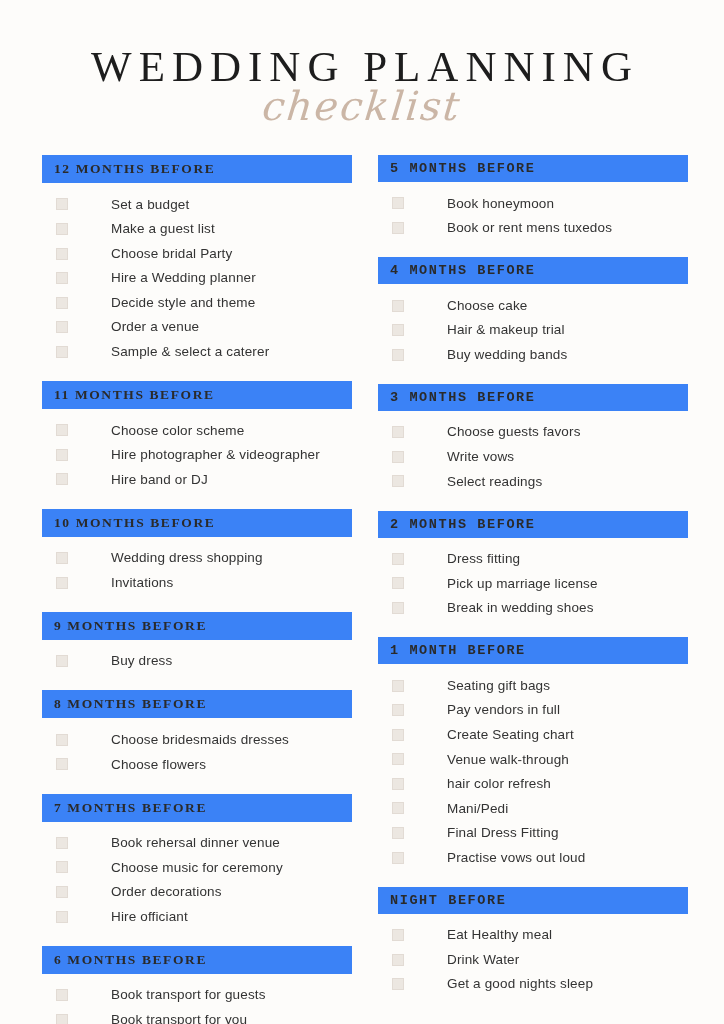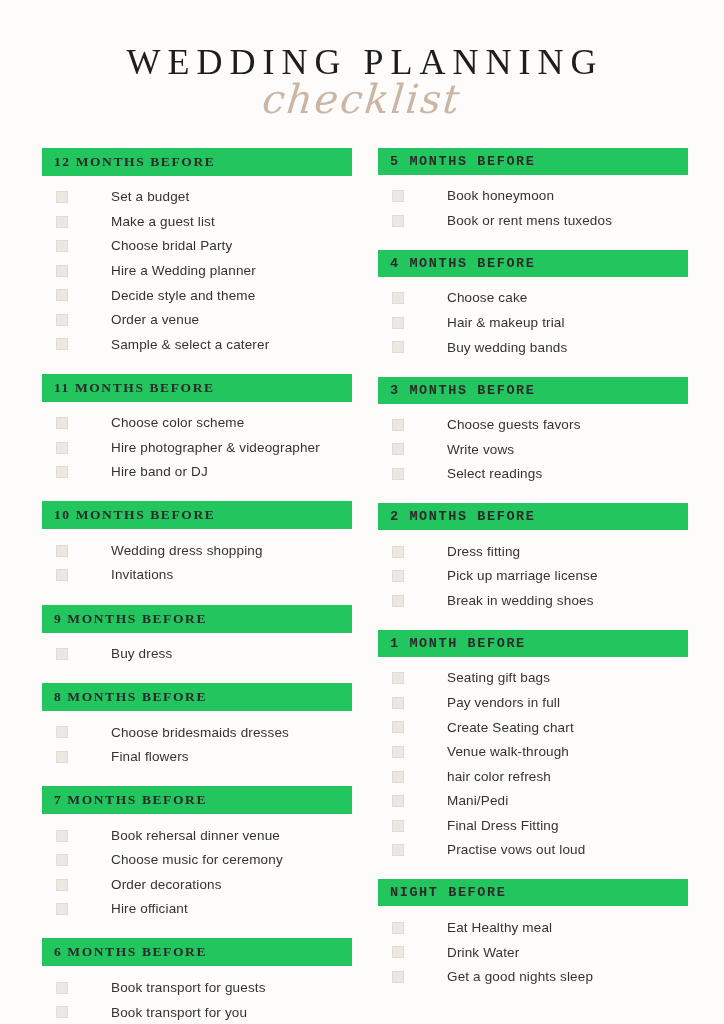--- a/index.html
+++ b/index.html
@@ -20,21 +20,21 @@
     height: 1024px;
     box-sizing: border-box;
     padding: 44px 42px 20px 42px;
   }
   .title-block {
     text-align: center;
     margin-bottom: 10px;
   }
   .main-title {
     font-family: "Liberation Serif", serif;
-    font-size: 36px;
+    font-size: 43px;
     letter-spacing: 7px;
     font-weight: 400;
     color: #1d1d1d;
     line-height: 1.05;
     margin: 0;
     padding-left: 6px;
   }
   .sub-title {
     font-family: "DejaVu Serif", serif;
     font-style: italic;
@@ -51,21 +51,21 @@
     margin-top: 26px;
   }
   .column {
     width: 310px;
     flex: 0 0 310px;
   }
   .section {
     margin-bottom: 17px;
   }
   .section-header {
-    background: #22c55e;
+    background: #3b82f6;
     font-family: "Liberation Serif", serif;
     font-size: 13.5px;
     font-weight: 700;
     letter-spacing: 1.6px;
     color: #2a2a2a;
     padding: 6px 10px 6px 12px;
     text-transform: uppercase;
   }
   .items {
     margin: 9px 0 0 0;
@@ -184,21 +184,21 @@
         </div>
         <div class="section">
           <div class="section-header">8 MONTHS BEFORE</div>
           <ul class="items">
             <li class="item">
               <span class="checkbox"></span>
               <span class="item-label">Choose bridesmaids dresses</span>
             </li>
             <li class="item">
               <span class="checkbox"></span>
-              <span class="item-label">Final flowers</span>
+              <span class="item-label">Choose flowers</span>
             </li>
           </ul>
         </div>
         <div class="section">
           <div class="section-header">7 MONTHS BEFORE</div>
           <ul class="items">
             <li class="item">
               <span class="checkbox"></span>
               <span class="item-label">Book rehersal dinner venue</span>
             </li>

